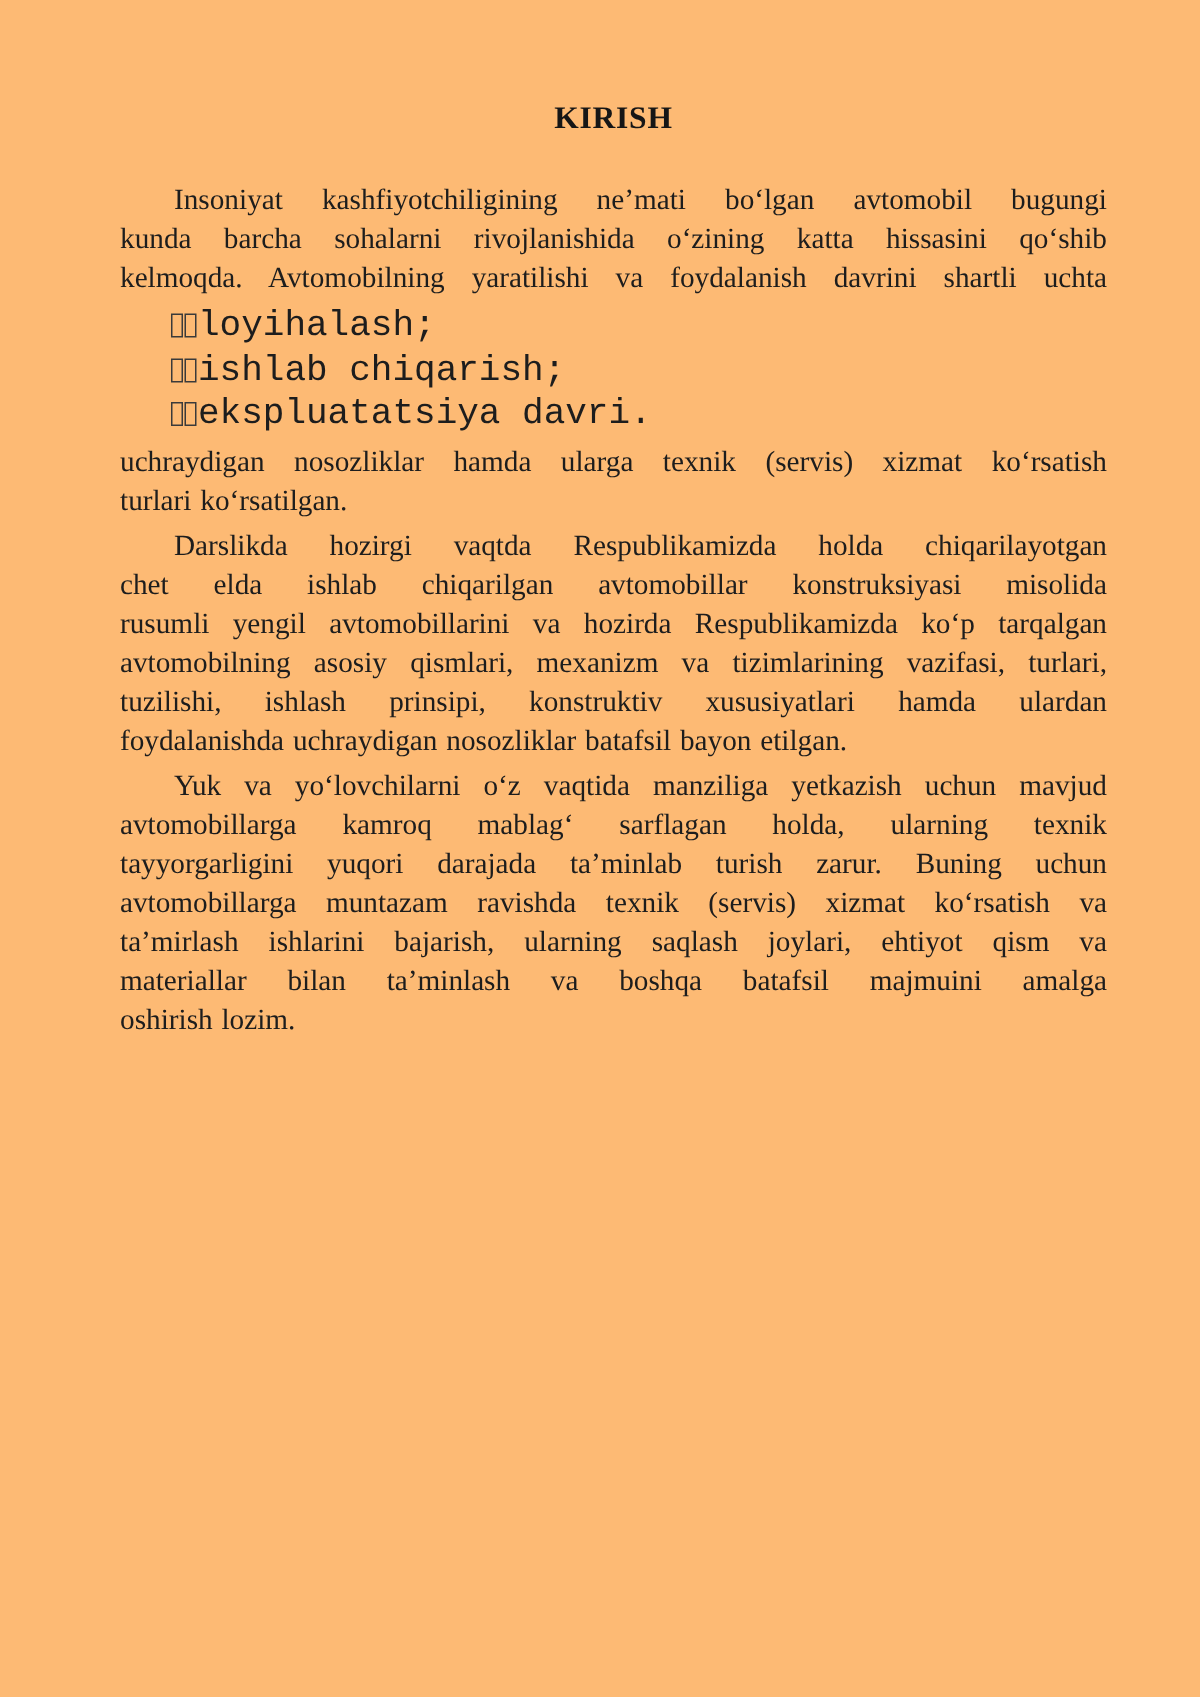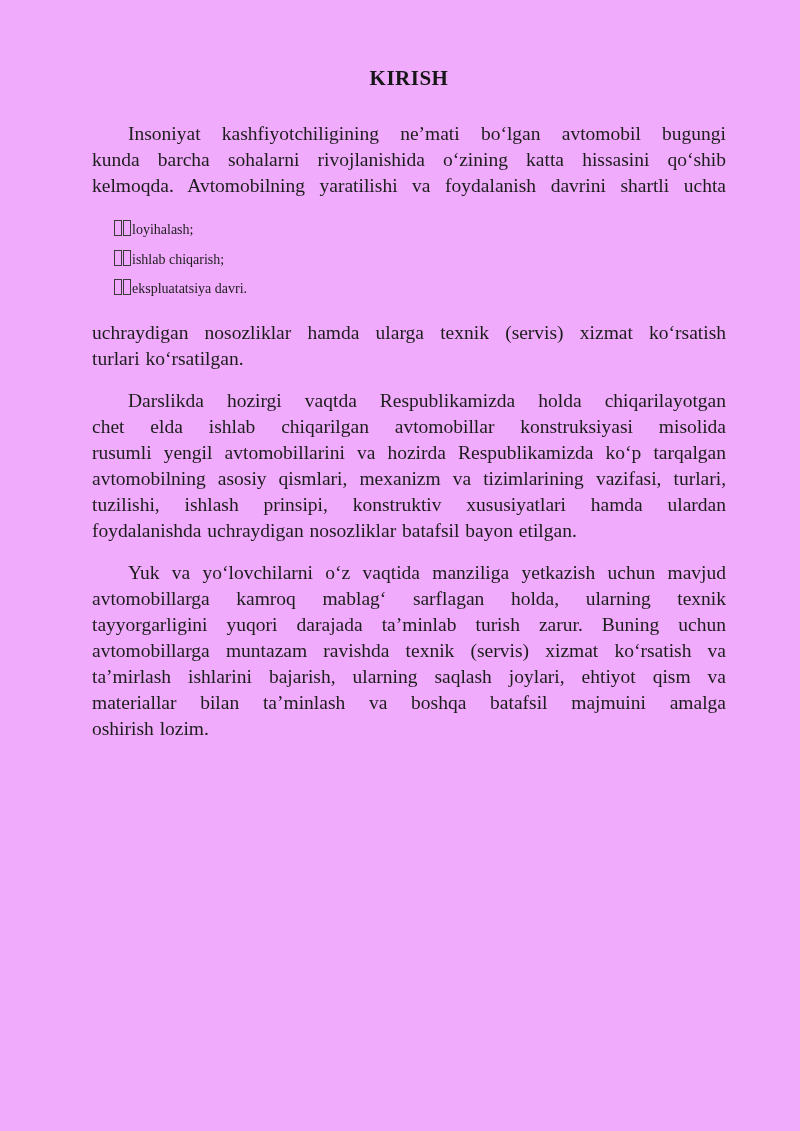--- a/index.html
+++ b/index.html
@@ -4,61 +4,61 @@
 <style>
   html, body {
     margin: 0;
     padding: 0;
     background: #ffffff;
   }
   .page {
     position: relative;
     width: 800px;
     height: 1131px;
-    background: #f0abfc;
+    background: #fdba74;
     overflow: hidden;
   }
   .content {
     position: absolute;
     left: 76px;
     top: 66px;
     width: 666px;
   }
   .title {
     font-family: "Liberation Serif", "DejaVu Serif", serif;
     font-size: 21px;
     font-weight: bold;
     color: #161616;
     text-align: center;
     letter-spacing: 0.5px;
     margin: 0 0 30px 0;
   }
   .para {
-    margin: 16px;
+    margin: 4px;
   }
   .line {
     font-family: "Liberation Serif", "DejaVu Serif", serif;
     font-size: 19.5px;
     line-height: 26px;
     color: #1d1d1d;
     word-spacing: 1px;
   }
   .line.justify {
     text-align: justify;
     text-align-last: justify;
   }
   .line.indent {
     text-indent: 36px;
   }
   .list {
     margin: 2px 0 2px 0;
   }
   .list-line {
-    font-family: Liberation Serif, serif;
-    font-size: 14px;
+    font-family: Liberation Mono, monospace;
+    font-size: 24px;
     line-height: 29.5px;
     color: #1d1d1d;
     padding-left: 38px;
   }
   .tofu {
     display: inline-block;
     width: 8px;
     height: 16px;
     border: 1.5px solid #3a3a3a;
     box-sizing: border-box;

